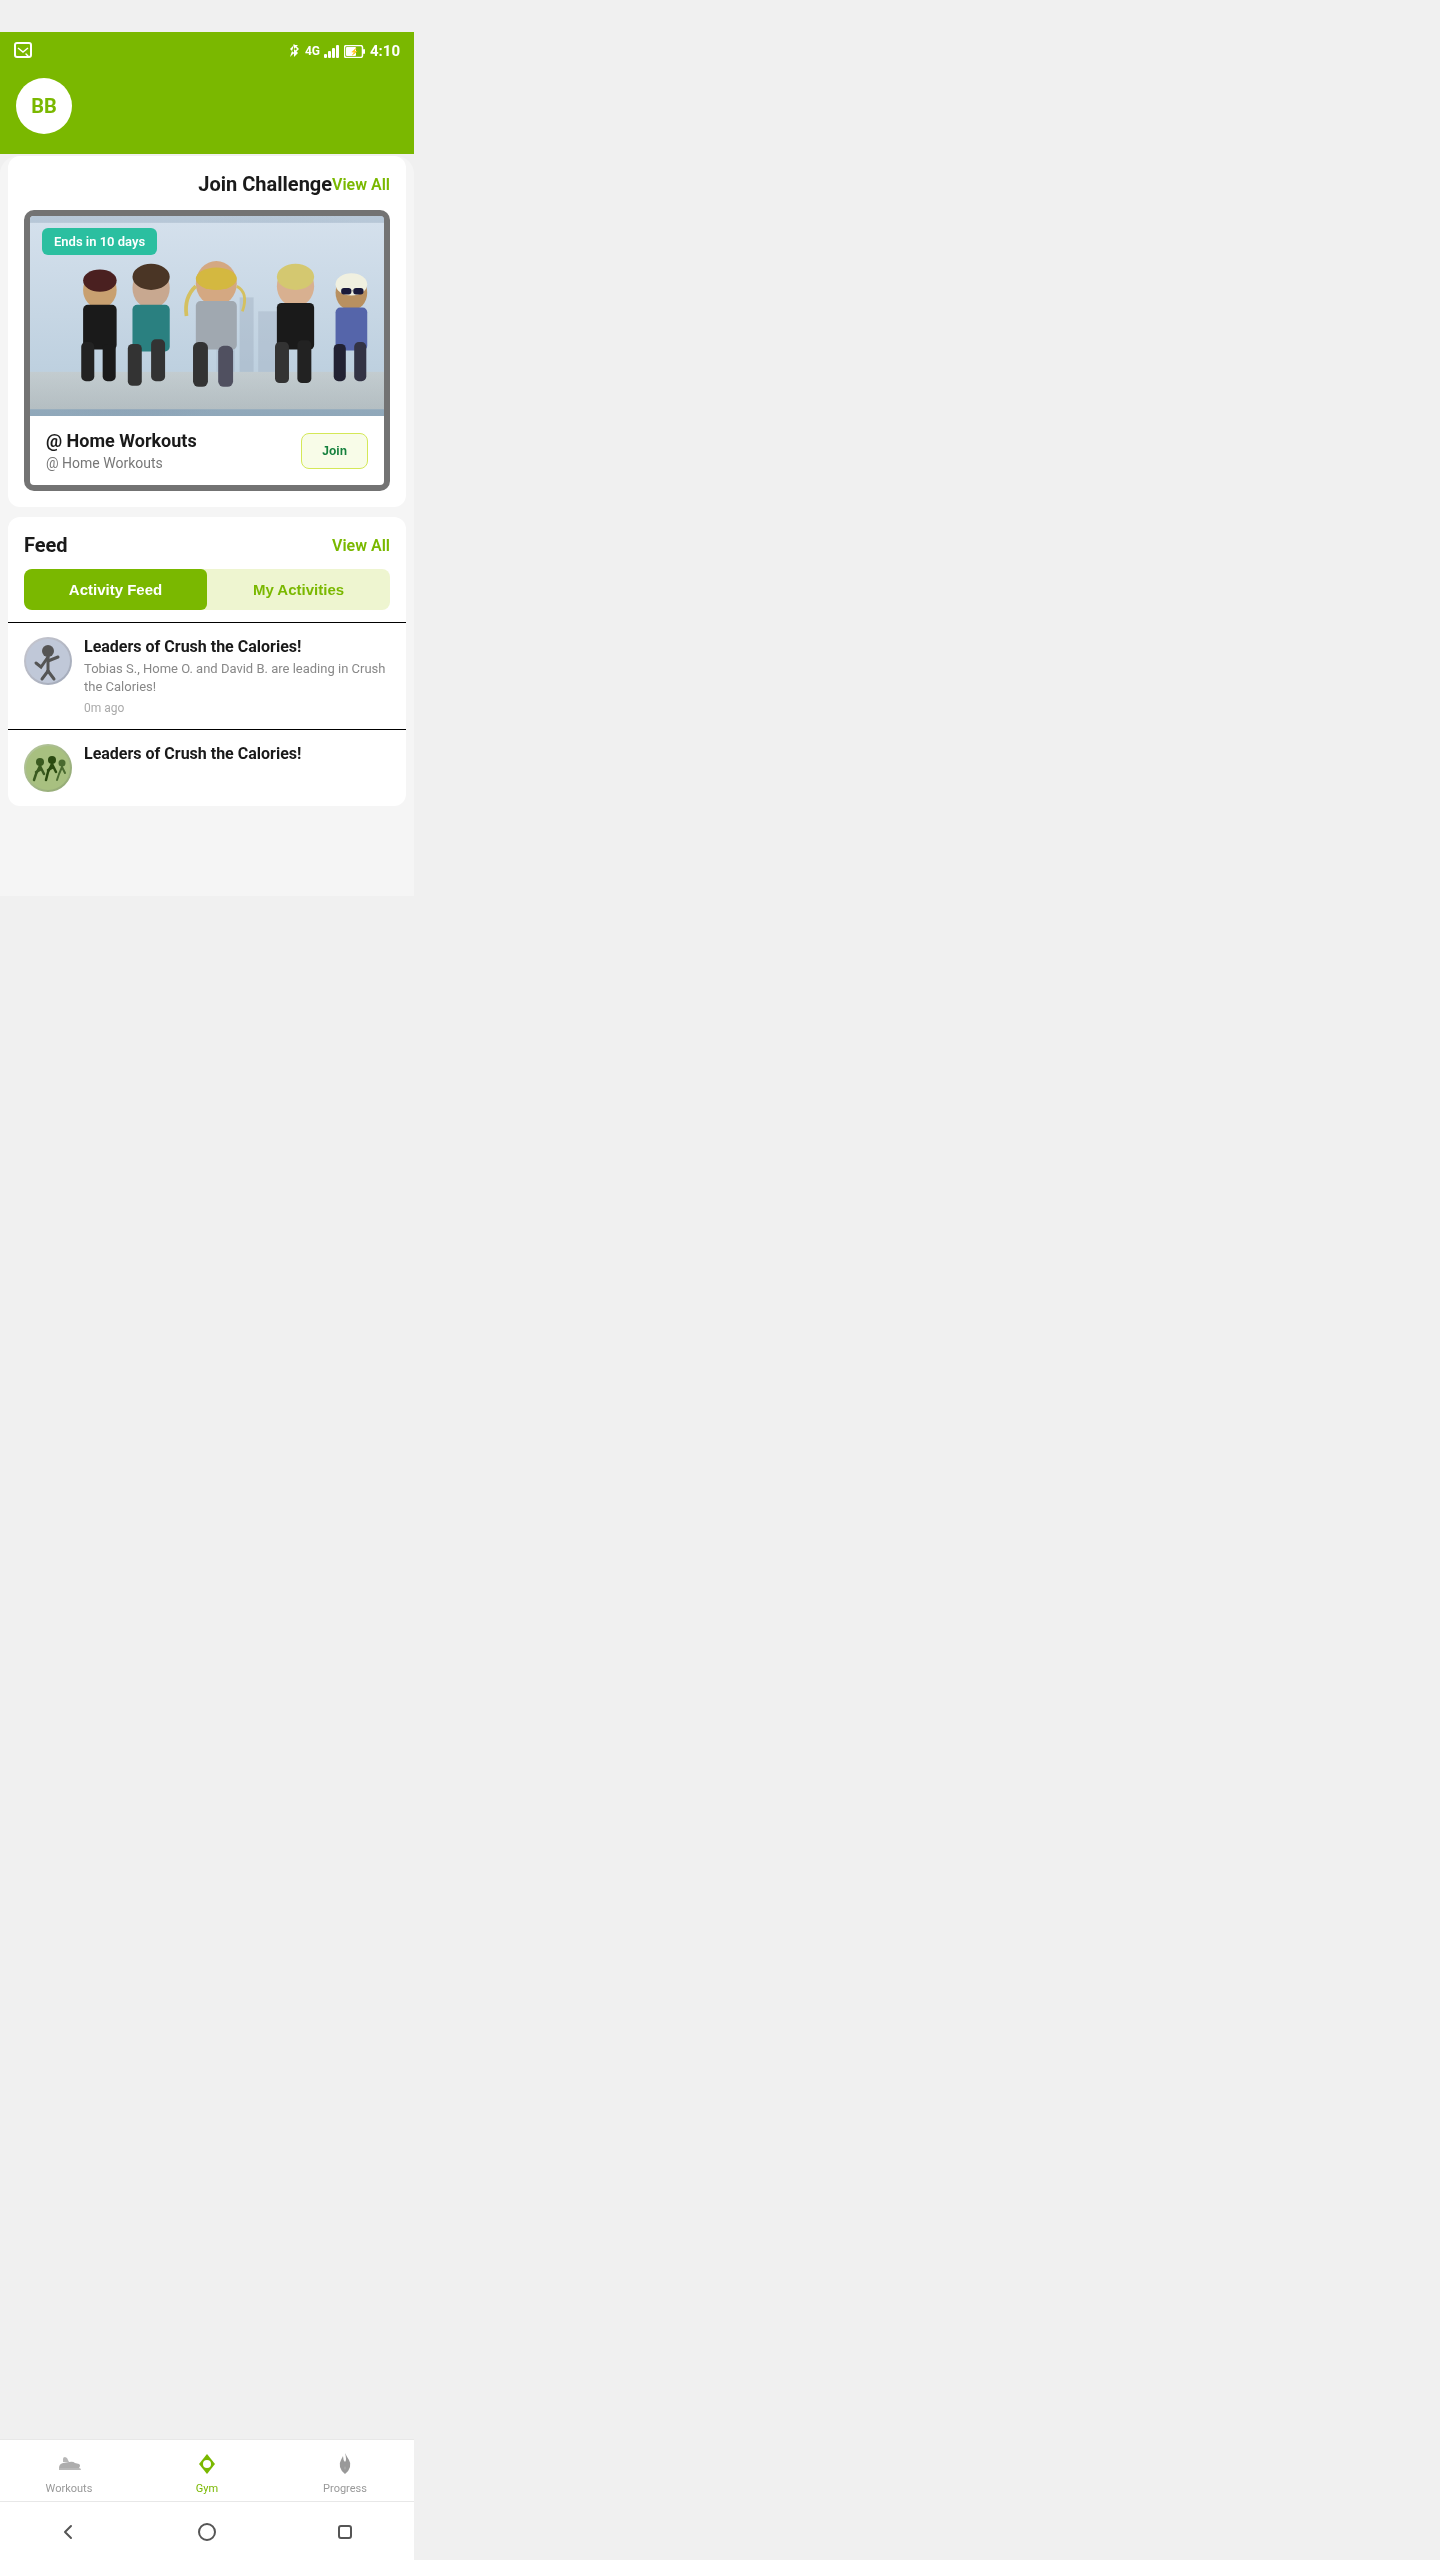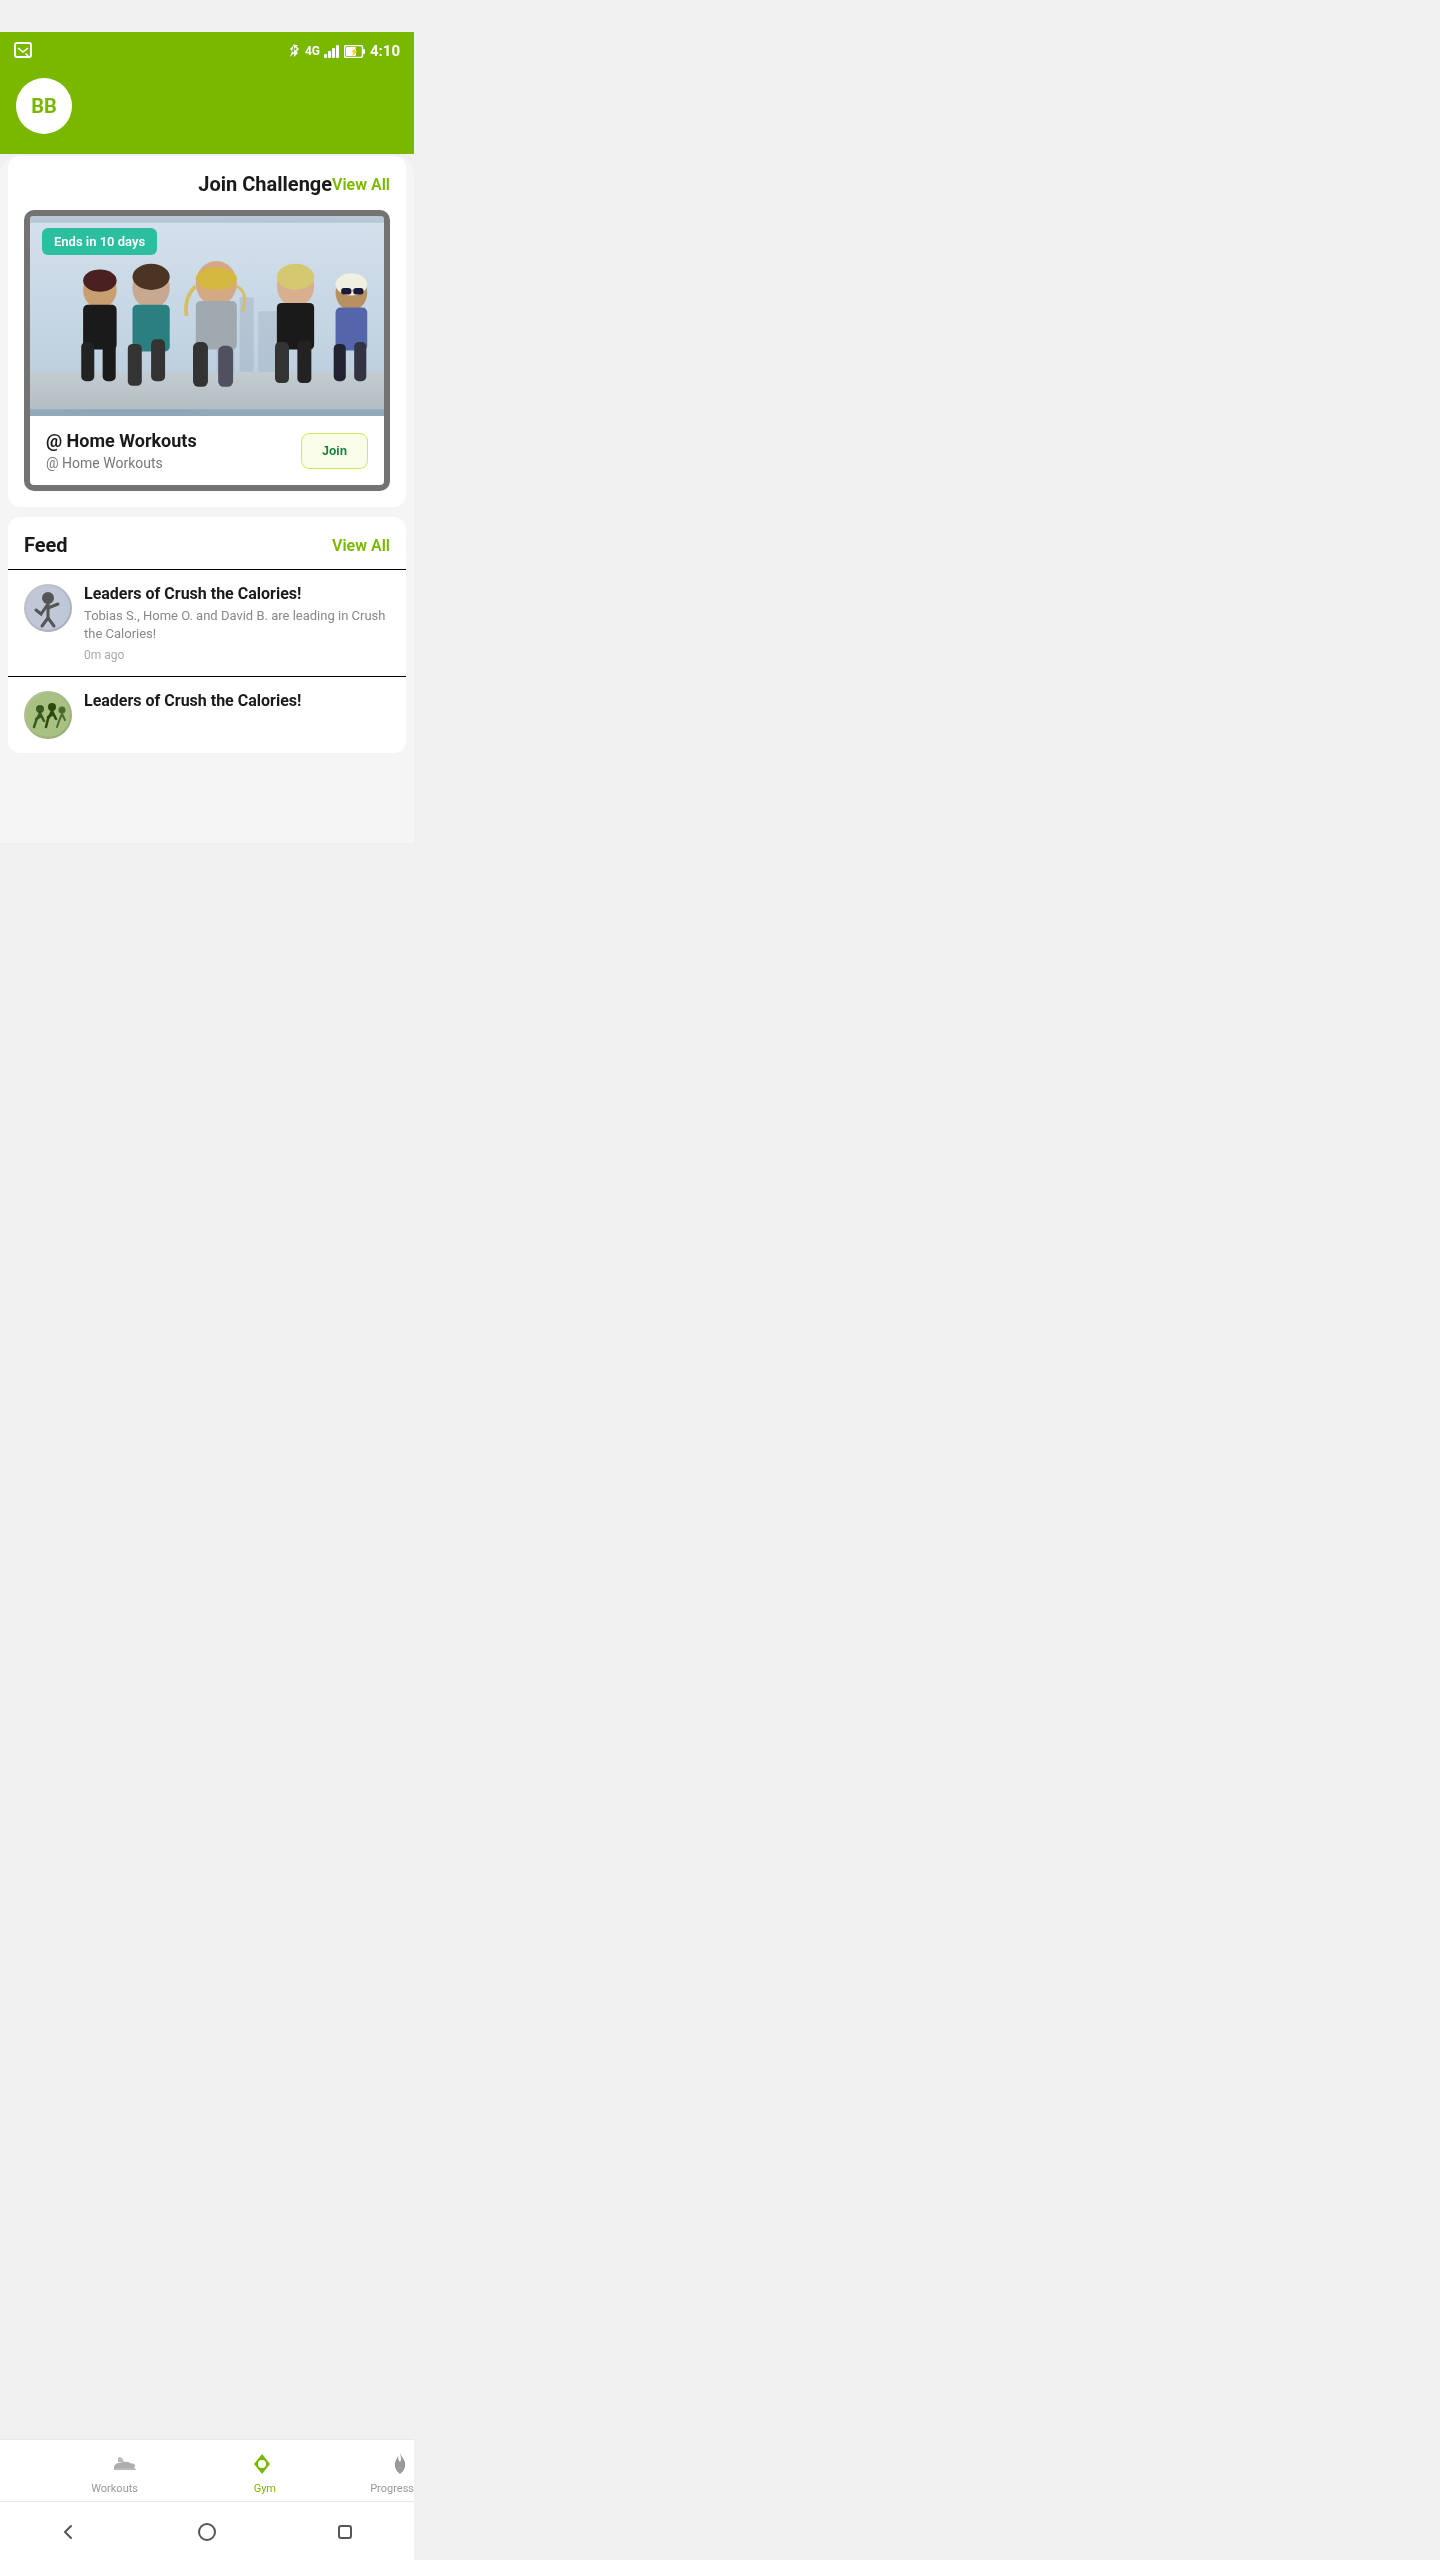--- a/index.html
+++ b/index.html
@@ -251,21 +251,21 @@
       border-top: 1px solid #e8e8e8;
     }
     .nav-items {
       display: flex;
       justify-content: space-around;
       padding: 10px 0 6px 0;
     }
     .nav-item {
       display: flex;
       flex-direction: column;
-      align-items: flex-end;
+      align-items: center;
       gap: 4px;
       cursor: pointer;
       flex: 1;
     }
     .nav-icon {
       width: 28px;
       height: 28px;
       display: flex;
       align-items: center;
       justify-content: center;
@@ -422,20 +422,24 @@
       </div>
     </div>
   </div>
 
   <div class="feed-section">
     <div class="feed-header">
       <span class="section-title">Feed</span>
       <span class="view-all-link">View All</span>
     </div>
 
+    <div class="tab-toggle">
+      <button class="tab-btn active">Activity Feed</button>
+      <button class="tab-btn inactive">My Activities</button>
+    </div>
 
     <div class="feed-item">
       <div class="feed-avatar feed-avatar-yoga">
 
         <svg width="44" height="44" viewBox="0 0 44 44">
           <rect width="44" height="44" rx="22" fill="#c0c8d8"></rect>
 
           <circle cx="22" cy="12" r="6" fill="#555"></circle>
           <path d="M22 18 L15 28 L10 24" stroke="#555" stroke-width="3" fill="none" stroke-linecap="round"></path>
           <path d="M22 18 L22 32" stroke="#555" stroke-width="3" fill="none" stroke-linecap="round"></path>

